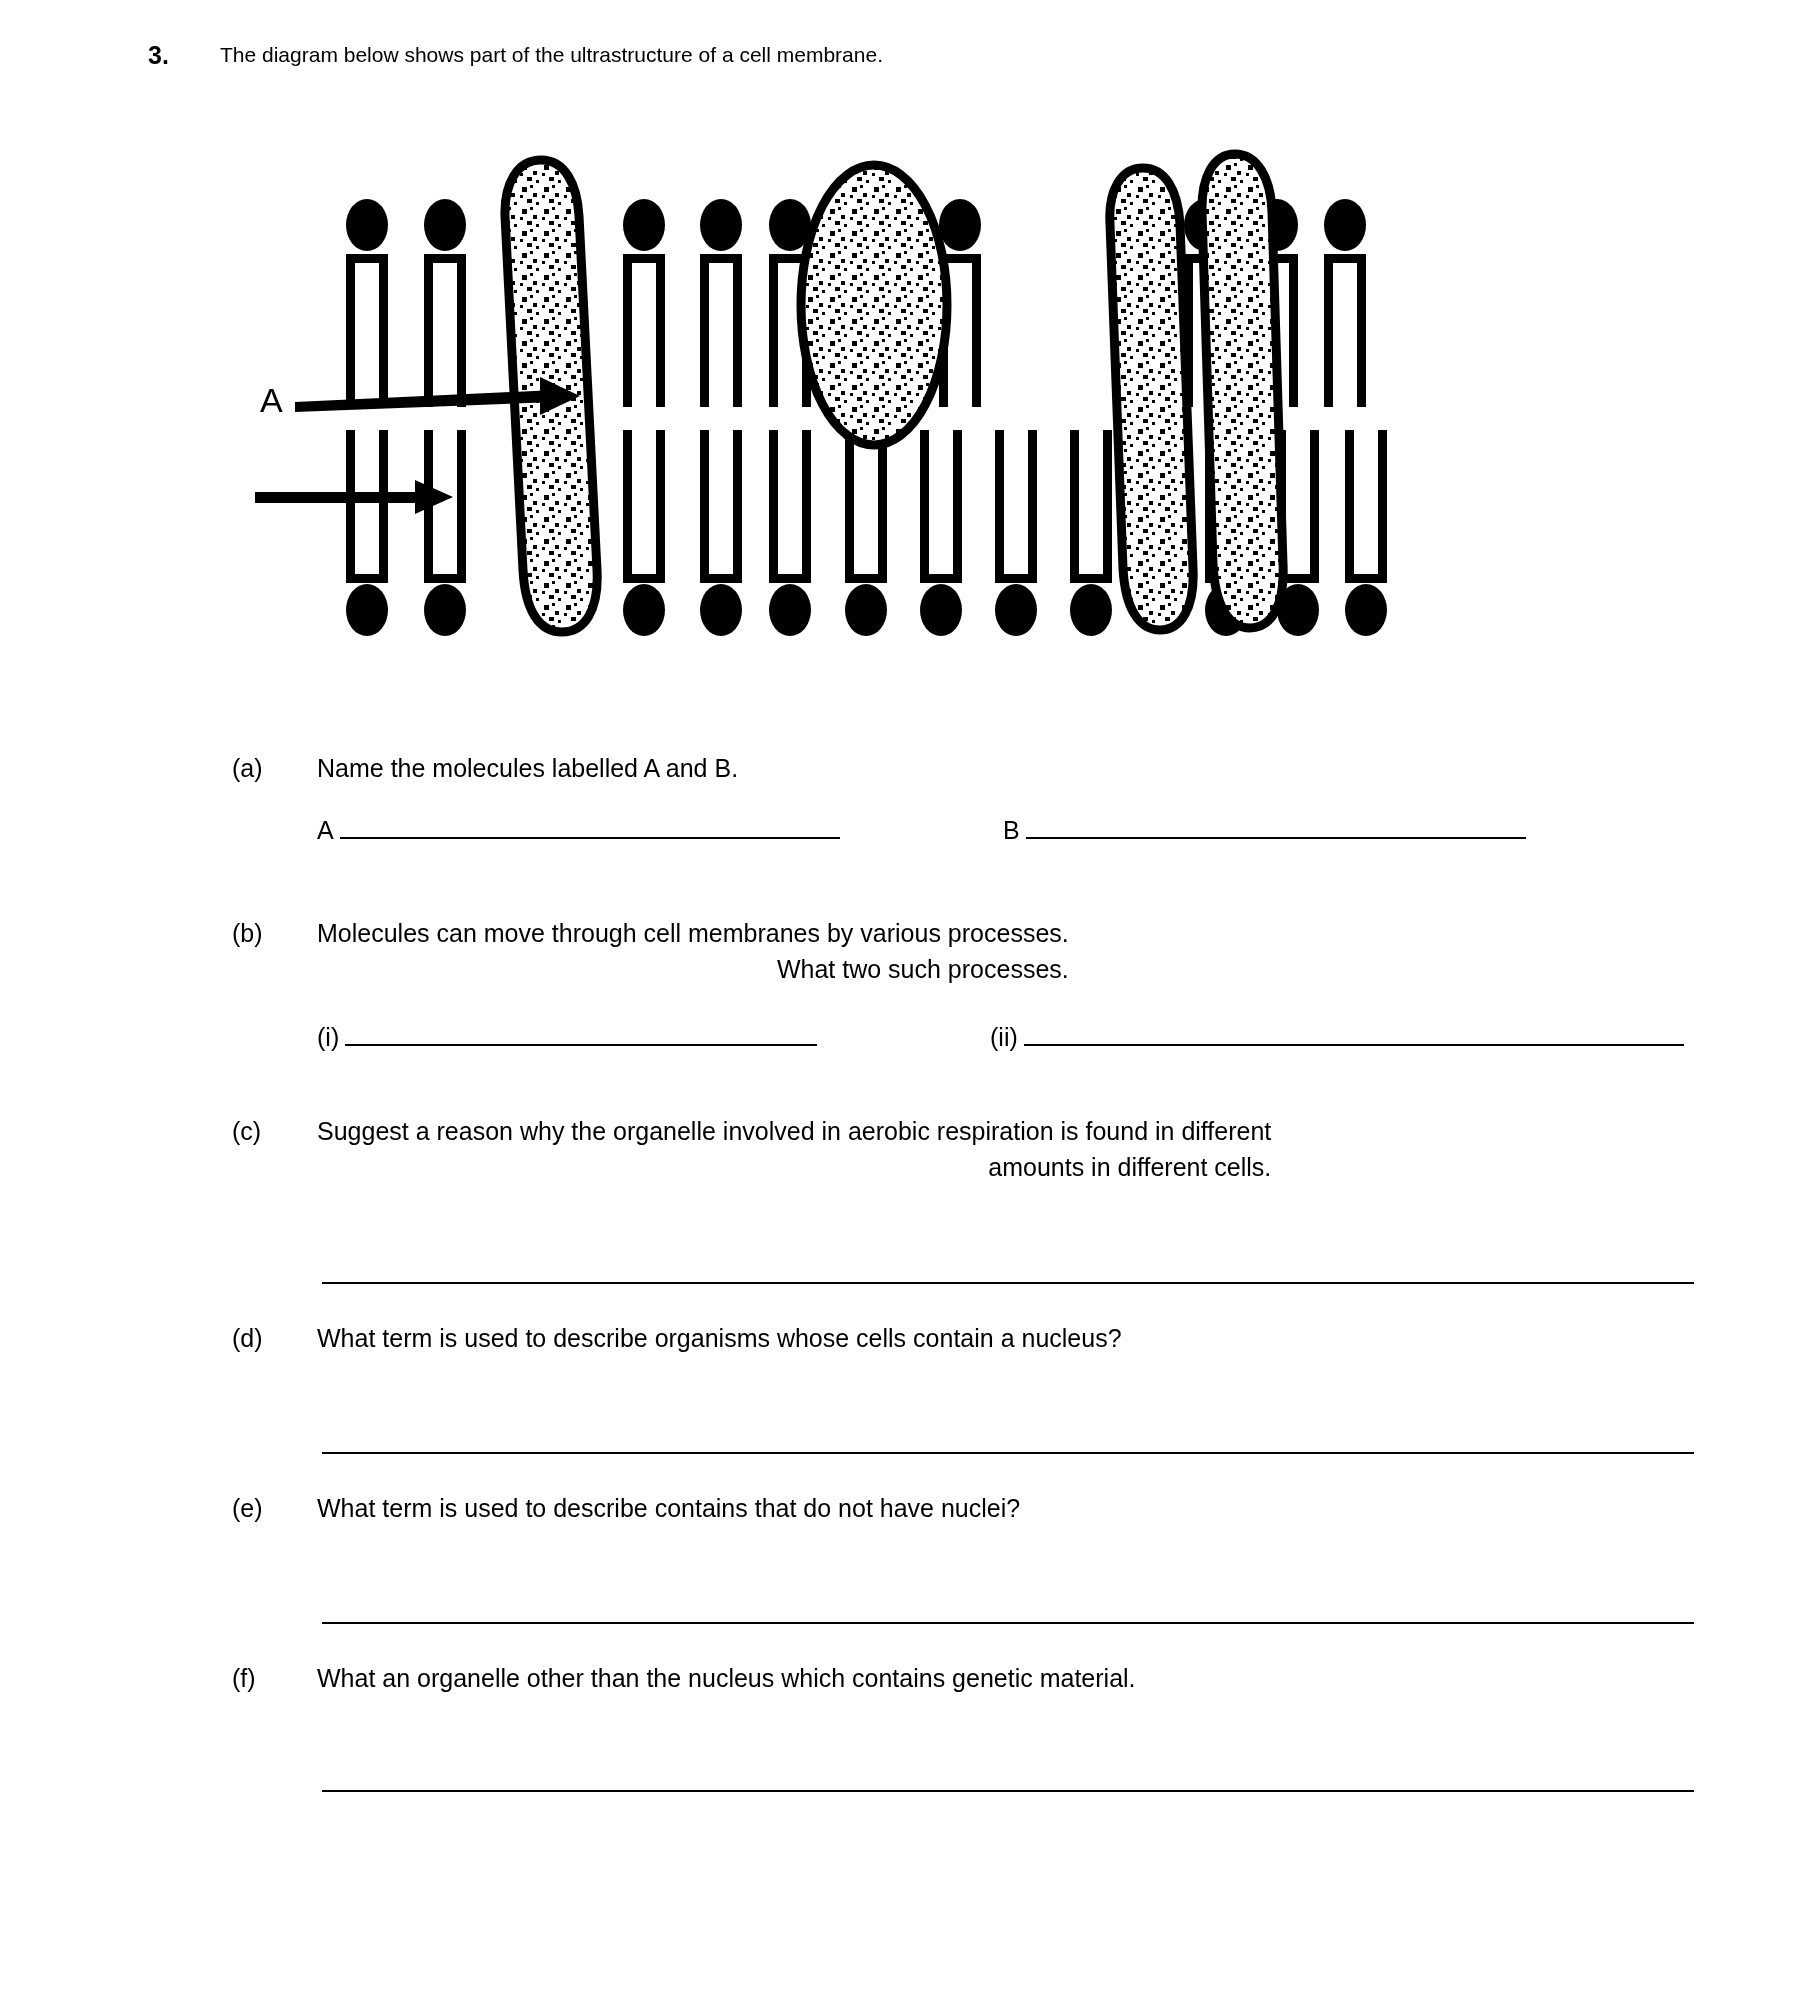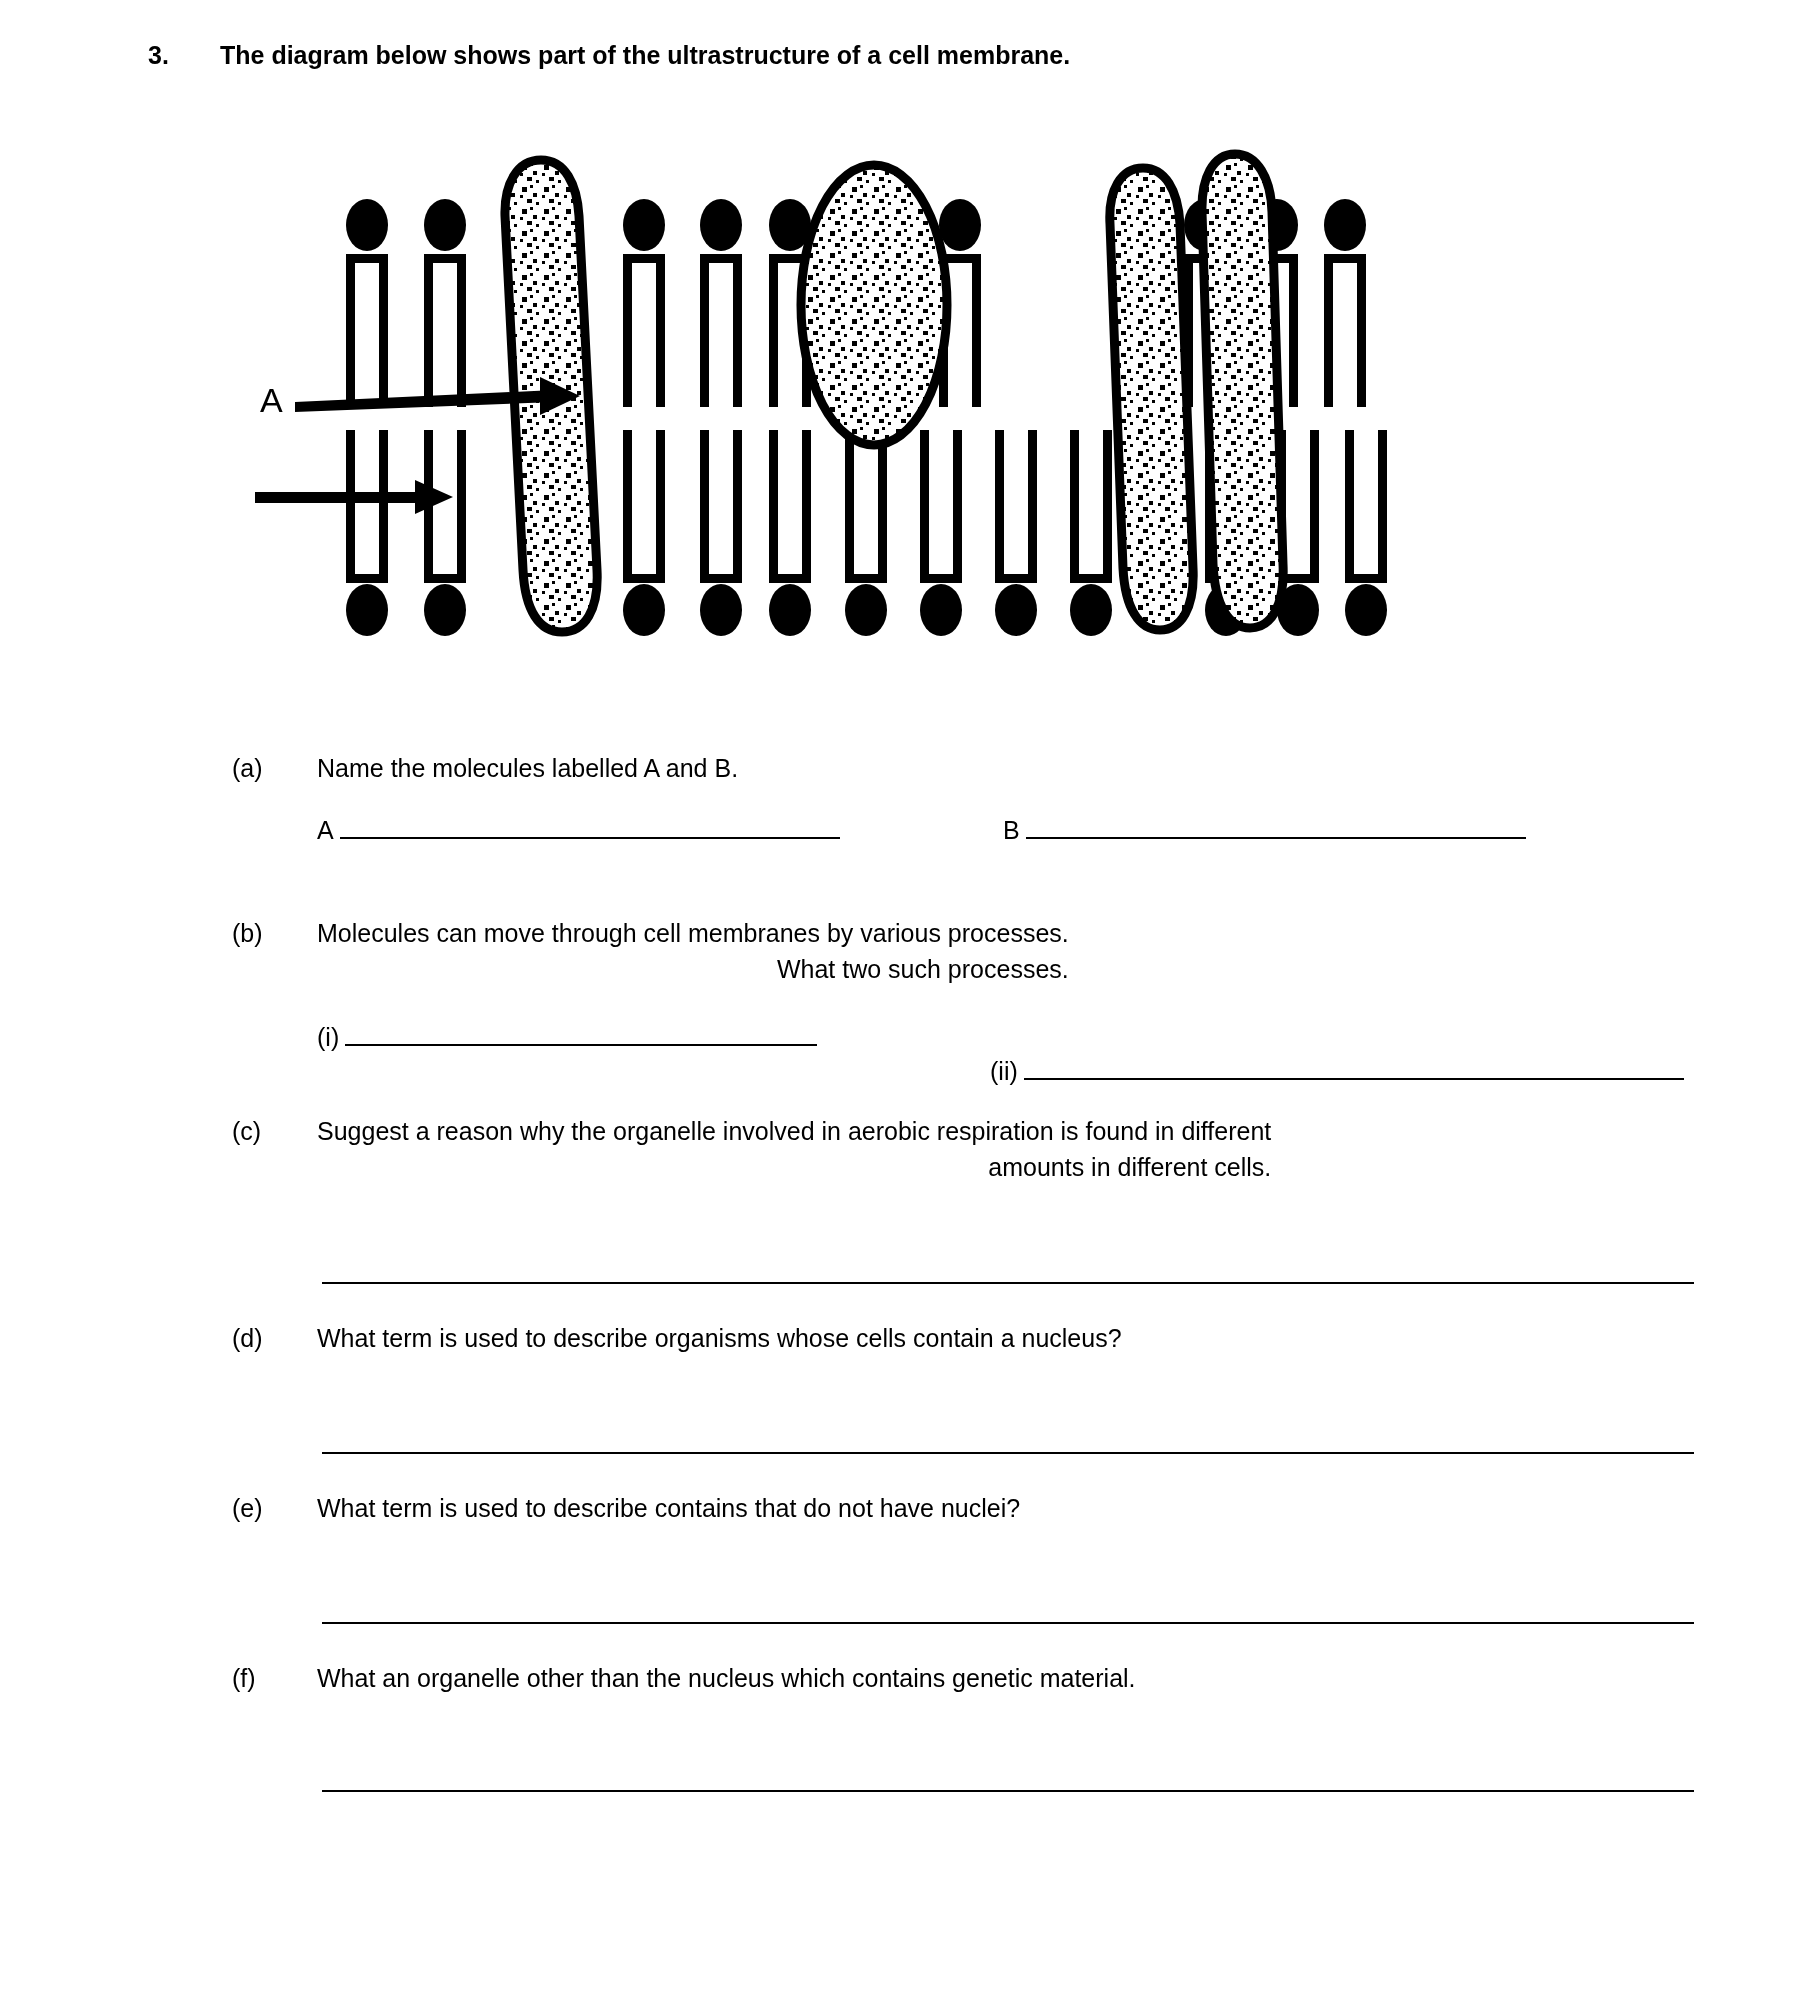--- a/index.html
+++ b/index.html
@@ -26,23 +26,22 @@
     align-items: flex-start;
   }
   .q-number {
     width: 72px;
     margin-left: 148px;
     font-weight: bold;
     font-size: 25px;
     line-height: 34px;
   }
   .q-stem {
-    font-size: 25px;
+    font-size: 21px;
     line-height: 34px;
-    font-weight: bold;
   }
 
   
   .diagram-wrap {
     position: absolute;
     left: 255px;
     top: 140px;
     width: 1300px;
     height: 500px;
   }
@@ -300,21 +299,21 @@
   <div class="part-text">
     <div>Molecules can move through cell membranes by various processes.</div>
     <div><span>What </span><b>two</b><span> such processes.</span></div>
   </div>
 </div>
 
 <div class="answer-row" style="top:1022px; left:317px;">
   <span class="ans-label">(i)</span>
   <span class="rule" style="width:472px"></span>
 </div>
-<div class="answer-row" style="top:1056px; left:990px;">
+<div class="answer-row" style="top:1022px; left:990px;">
   <span class="ans-label">(ii)</span>
   <span class="rule" style="width:660px"></span>
 </div>
 
 <div class="part" style="top:1113px;">
   <div class="part-letter">(c)</div>
   <div class="part-text">
     <div>Suggest a reason why the organelle involved in aerobic respiration is found in different</div>
     <div>amounts in different cells.</div>
   </div>

